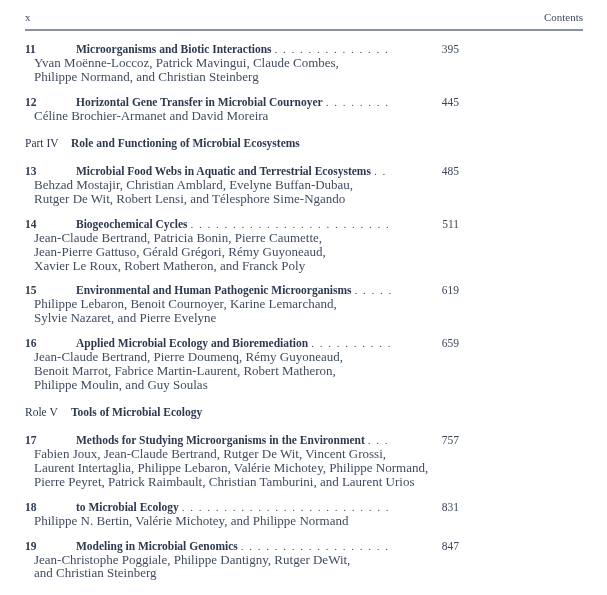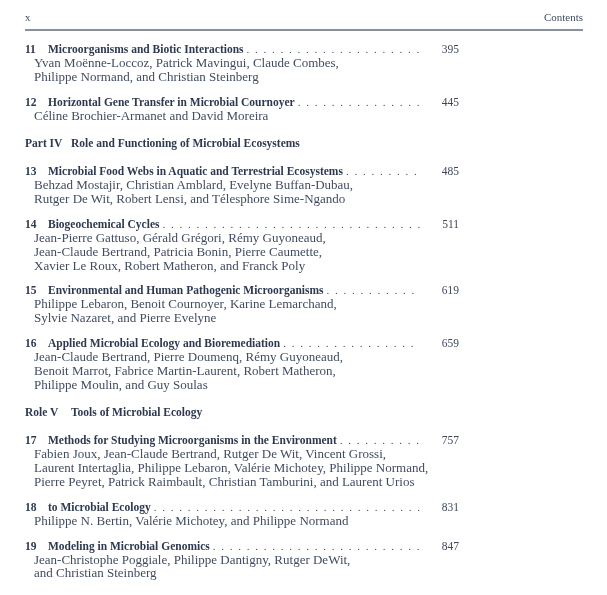--- a/index.html
+++ b/index.html
@@ -17,37 +17,37 @@
   .running-head {
     display: flex; justify-content: space-between; align-items: flex-end;
     font-size: 11px; line-height: 13px;
     padding-bottom: 5px;
     border-bottom: 2px solid #8b919c;
   }
 
   .toc { width: 434px; margin-top: 1px; }
 
   .entry { margin-top: 11px; }
-  .entry-row { display: flex; align-items: flex-end; font-size: 11.5px; line-height: 14px; }
+  .entry-row { display: flex; align-items: flex-end; font-size: 11.5px; line-height: 14px; gap: 28px; }
   .num { flex: 0 0 23px; font-weight: bold; color: #2e3950; align-self: flex-start; }
   .mid { flex: 1 1 auto; min-width: 0; }
   .tline { display: flex; align-items: baseline; }
   .ttl { font-weight: bold; color: #2e3950; white-space: nowrap; }
   .leader { flex: 1 1 auto; overflow: hidden; white-space: nowrap; margin: 0 3px; color: #414c61; }
   .leader::after {
     content: ". . . . . . . . . . . . . . . . . . . . . . . . . . . . . . . . . . . . . . . . . . . . . . . . . . . . . . . . . . . .";
     font-weight: normal; letter-spacing: 1.5px; font-size: 11px;
   }
   .pg { flex: 0 0 36px; text-align: right; color: #3d4759; }
 
   .authors { margin-left: 9px; font-size: 13px; line-height: 13.8px; color: #414c61; font-family: Liberation Serif, serif; }
   .authors div { white-space: nowrap; }
 
   .part-row { display: flex; font-size: 11.5px; line-height: 14px; margin: 14px 0 14px 0; }
-  .part-label { flex: 0 0 46px; font-weight: bold; color: #2e3950; }
+  .part-label { flex: 0 0 46px; font-weight: normal; color: #2e3950; }
   .part-title { font-weight: bold; color: #2e3950; }
 </style>
 </head>
 <body>
 
 <div class="page-wrap">
 
   <div class="running-head">
     <span>x</span>
     <span>Contents</span>
@@ -115,22 +115,22 @@
         <span class="num">14</span>
         <div class="mid">
           <div class="tline">
             <span class="ttl">Biogeochemical Cycles</span>
             <span class="leader"></span>
           </div>
         </div>
         <span class="pg">511</span>
       </div>
       <div class="authors">
+        <div>Jean-Claude Bertrand, Patricia Bonin, Pierre Caumette,</div>
         <div>Jean-Pierre Gattuso, Gérald Grégori, Rémy Guyoneaud,</div>
-        <div>Jean-Claude Bertrand, Patricia Bonin, Pierre Caumette,</div>
         <div>Xavier Le Roux, Robert Matheron, and Franck Poly</div>
       </div>
     </div>
 
     <div class="entry">
       <div class="entry-row">
         <span class="num">15</span>
         <div class="mid">
           <div class="tline">
             <span class="ttl">Environmental and Human Pathogenic Microorganisms</span>

